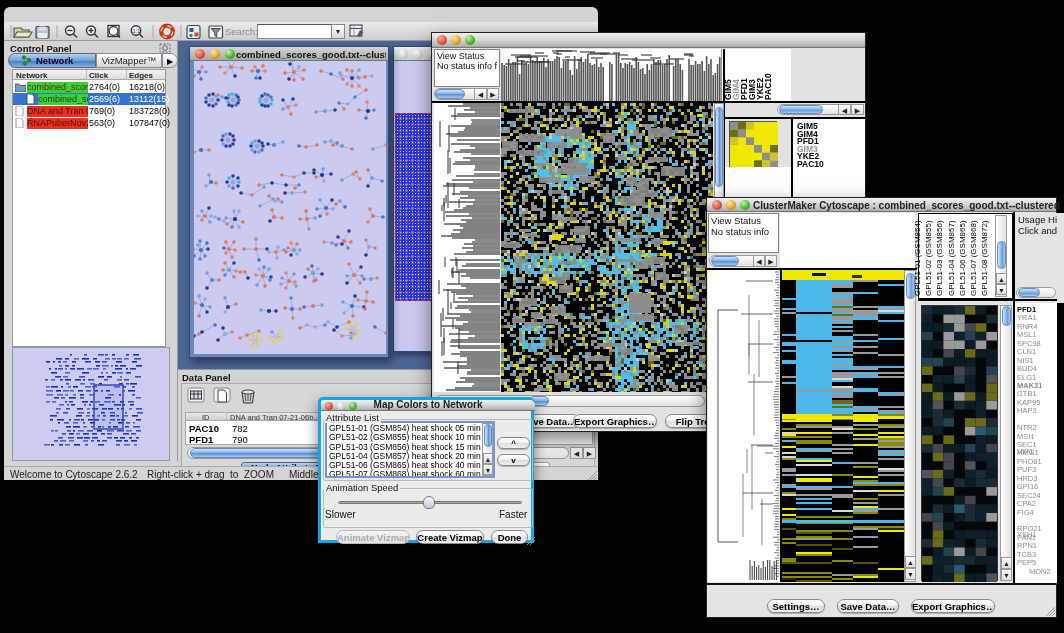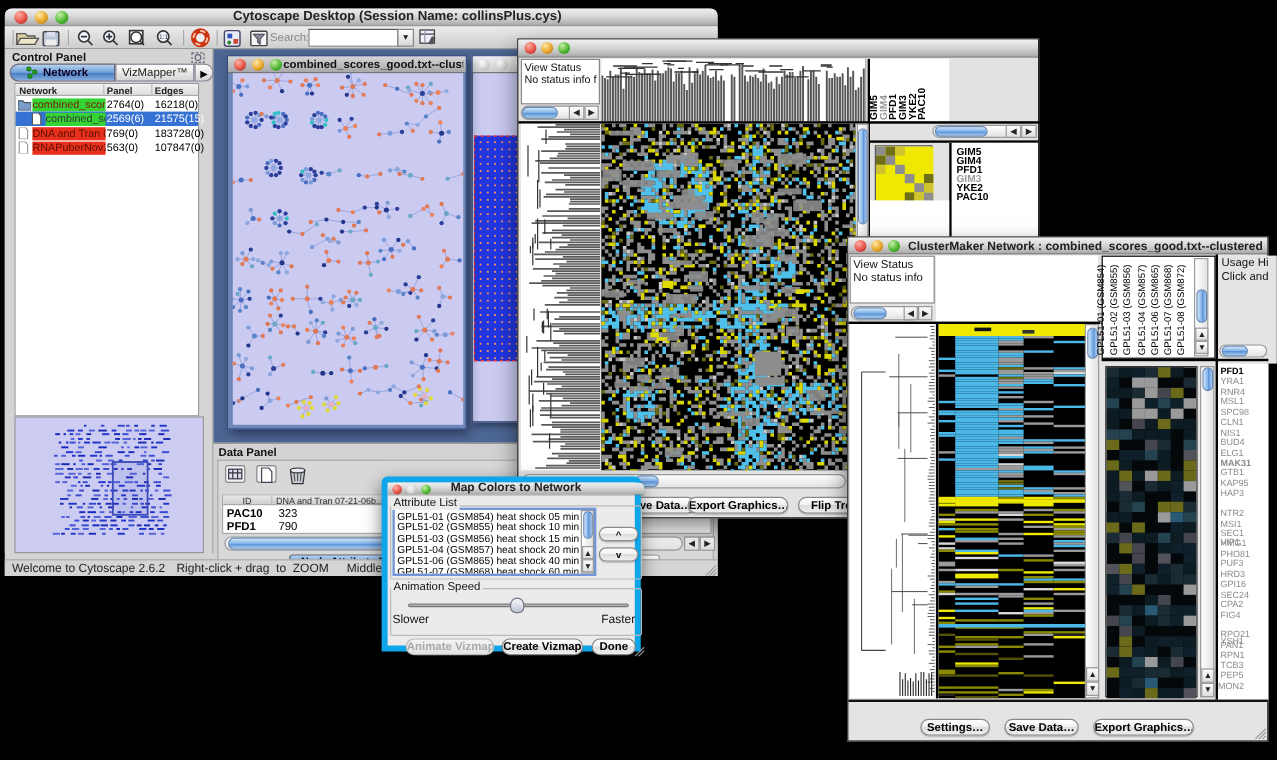--- a/index.html
+++ b/index.html
@@ -14,26 +14,20 @@
 .sbtrack{position:absolute;background:linear-gradient(#fff,#e2e2e2);border:1px solid #9a9a9a;border-radius:8px;}
 .sbthumb{position:absolute;border-radius:7px;background:linear-gradient(#cfe6fb,#7fb0e8 50%,#5a92d8 55%,#a8ccf0);border:1px solid #6a8ab8;}
 .sbtrackv{position:absolute;background:linear-gradient(90deg,#fff,#e2e2e2);border:1px solid #9a9a9a;}
 .sbthumbv{position:absolute;border-radius:7px;background:linear-gradient(90deg,#cfe6fb,#7fb0e8 50%,#5a92d8 55%,#a8ccf0);border:1px solid #6a8ab8;}
 .arrbox{position:absolute;background:linear-gradient(#fdfdfd,#dedede);border:1px solid #9a9a9a;font-size:7px;text-align:center;color:#222;}
 .panelw{position:absolute;background:#fff;border:1px solid #888;white-space:nowrap;overflow:hidden;}
 .vlabel{position:absolute;transform:rotate(-90deg);transform-origin:left bottom;white-space:nowrap;}
 svg{display:block;}
 </style></head><body>
 <div class="abs" style="left:4px;top:7px;width:594px;height:473px;background:#d4d4d4;border-radius:6px 6px 0 0;">
-    <div class="abs tbar" style="left:0;top:0;width:594px;height:15px;border-radius:6px 6px 0 0;">
-      <span class="tl r" style="left:8px;top:2px;"></span>
-      <span class="tl y" style="left:25px;top:2px;"></span>
-      <span class="tl g" style="left:42px;top:2px;"></span>
-      <div class="ttl" style="top:1px;font-size:11px;padding-left:60px;">Cytoscape Desktop (Session Name: collinsPlus.cys)</div>
-    </div>
     <div class="abs" style="left:0;top:15px;width:594px;height:19px;background:linear-gradient(#ebebeb,#cecece);border-bottom:1px solid #9a9a9a;">
       <svg class="abs" style="left:6px;top:1px;" width="230" height="17" viewBox="0 0 230 17">
 <line x1="1" y1="2" x2="1" y2="15" stroke="#aaa"></line>
 <path d="M4 5h7l2 2h6v7h-15z" fill="#d8cfa0" stroke="#555" stroke-width="1.2"></path>
         <path d="M4 14l3-5h15l-3 5z" fill="#efe8c8" stroke="#555" stroke-width="1.2"></path>
 <rect x="26" y="3.5" width="13" height="11.5" rx="1" fill="#b8c4d8" stroke="#444" stroke-width="1.2"></rect>
         <rect x="29" y="3.5" width="7" height="4" fill="#dde"></rect>
         <rect x="28" y="10" width="9" height="5" fill="#eee"></rect>
 <line x1="47" y1="2" x2="47" y2="15" stroke="#aaa"></line>
 <g stroke="#333" stroke-width="1.4" fill="#eef4ff">
@@ -94,40 +88,40 @@
             <circle cx="4" cy="8.5" r="1.6"></circle>
           </g>
           <path d="M3 2.5L8 5 4 8.5" fill="none" stroke="#292" stroke-width="1"></path>
         </svg>
         <div class="abs" style="left:88px;top:0;width:66px;height:15px;background:linear-gradient(#fdfdfd,#d5d5d5);border:1px solid #889;font-size:9.5px;text-align:center;line-height:14px;color:#222;">VizMapper™</div>
         <div class="abs" style="left:154px;top:0;width:16px;height:15px;background:linear-gradient(#fdfdfd,#d5d5d5);border:1px solid #889;border-radius:0 8px 8px 0;font-size:8px;text-align:center;line-height:15px;">▶</div>
       </div>
       <div class="abs" style="left:8px;top:28px;width:154px;height:278px;background:#fff;border:1px solid #999;">
         <div class="abs" style="left:0;top:0;width:152px;height:10px;background:linear-gradient(#f2f2f2,#ddd);border-bottom:1px solid #aaa;font-size:8px;font-weight:bold;color:#222;">
           <span class="abs" style="left:3px;top:1px;">Network</span>
-          <span class="abs" style="left:76px;top:1px;">Panel</span>
+          <span class="abs" style="left:76px;top:1px;">Click</span>
           <span class="abs" style="left:116px;top:1px;">Edges</span>
           <span class="abs" style="left:73px;top:0;width:1px;height:10px;background:#bbb;"></span>
           <span class="abs" style="left:113px;top:0;width:1px;height:10px;background:#bbb;"></span>
         </div>
 <div class="abs" style="left:0;top:11px;width:152px;height:12px;font-size:9px;">
  <svg class="abs" style="left:2px;top:1px;" width="11" height="10">
             <path d="M0 2h4l1.5 1.5H11V10H0z" fill="#7a9cc8" stroke="#456"></path>
           </svg>
  <span class="abs" style="left:14px;top:1px;width:61px;height:11px;background:#35d435;color:#7a1500;overflow:hidden;white-space:nowrap;">combined_scores_</span>
  <span class="abs" style="left:76px;top:1px;">2764(0)</span>
           <span class="abs" style="left:116px;top:1px;">16218(0)</span>
         </div>
 <div class="abs" style="left:0;top:23px;width:152px;height:12px;background:#3572d4;font-size:9px;color:#fff;">
  <svg class="abs" style="left:13px;top:1px;" width="9" height="10">
             <path d="M1 0h5l2 2.5V10H1z" fill="#fff" stroke="#555"></path>
           </svg>
  <span class="abs" style="left:25px;top:1px;width:50px;height:11px;background:#35d435;color:#333;overflow:hidden;white-space:nowrap;">combined_sco</span>
  <span class="abs" style="left:76px;top:1px;">2569(6)</span>
-          <span class="abs" style="left:116px;top:1px;">21575(15)</span>
+          <span class="abs" style="left:116px;top:1px;">13112(15)</span>
         </div>
 <div class="abs" style="left:0;top:35px;width:152px;height:12px;font-size:9px;">
  <svg class="abs" style="left:2px;top:1px;" width="9" height="10">
             <path d="M1 0h5l2 2.5V10H1z" fill="#fff" stroke="#999"></path>
           </svg>
  <span class="abs" style="left:14px;top:1px;width:61px;height:11px;background:#e8301d;color:#5a0f00;overflow:hidden;white-space:nowrap;">DNA and Tran 07</span>
  <span class="abs" style="left:76px;top:1px;">769(0)</span>
           <span class="abs" style="left:116px;top:1px;">183728(0)</span>
         </div>
 <div class="abs" style="left:0;top:47px;width:152px;height:12px;font-size:9px;">
@@ -1173,21 +1167,21 @@
             </g>
           </g>
         </svg>
         <div class="abs" style="left:3px;top:28px;width:408px;height:33px;background:#fff;border:1px solid #aaa;">
           <div class="abs" style="left:0;top:0;width:406px;height:8px;background:linear-gradient(#e8e8e8,#d0d0d0);border-bottom:1px solid #aaa;font-size:7.5px;color:#333;">
             <span class="abs" style="left:16px;top:0;">ID</span>
             <span class="abs" style="left:44px;top:0;">DNA and Tran 07-21-06b...</span>
             <span class="abs" style="left:40px;width:1px;height:8px;background:#bbb;"></span>
           </div>
           <div class="abs" style="left:3px;top:10px;font-size:9.5px;font-weight:bold;">PAC10</div>
-          <div class="abs" style="left:46px;top:10px;font-size:9.5px;">323</div>
+          <div class="abs" style="left:46px;top:10px;font-size:9.5px;">782</div>
           <div class="abs" style="left:3px;top:21px;font-size:9.5px;font-weight:bold;">PFD1</div>
           <div class="abs" style="left:46px;top:21px;font-size:9.5px;">790</div>
         </div>
         <div class="sbtrack" style="left:5px;top:63px;width:382px;height:12px;"></div>
         <div class="sbthumb" style="left:8px;top:64px;width:205px;height:10px;"></div>
         <div class="arrbox" style="left:388px;top:63px;width:13px;height:12px;line-height:12px;">◀</div>
         <div class="arrbox" style="left:401px;top:63px;width:13px;height:12px;line-height:12px;">▶</div>
         <div class="abs" style="left:59px;top:78px;width:112px;height:13px;background:linear-gradient(#b5d2f2,#6f9fd8 50%,#4a7ec4 55%,#86aede);border:1px solid #567;border-radius:3px;font-size:9px;font-weight:bold;text-align:center;color:#012;overflow:hidden;white-space:nowrap;">Node Attribute Brows</div>
         <div class="abs" style="left:172px;top:78px;width:196px;height:13px;background:linear-gradient(#fdfdfd,#d8d8d8);border:1px solid #999;border-radius:3px;font-size:9px;text-align:right;padding-right:3px;color:#222;">Edge Attribute Browser</div>
       </div>
@@ -1645,21 +1639,21 @@
     <div class="aquab" style="left:14px;top:381px;width:56px;height:14px;font-size:9.5px;line-height:13px;">Settings…</div>
     <div class="aquab" style="left:86px;top:381px;width:62px;height:14px;font-size:9.5px;line-height:13px;">Save Data…</div>
     <div class="aquab" style="left:141px;top:381px;width:84px;height:14px;font-size:9.5px;line-height:13px;">Export Graphics…</div>
     <div class="aquab" style="left:233px;top:381px;width:76px;height:14px;font-size:9.5px;line-height:13px;">Flip Tree No</div>
   </div>
 <div class="abs" style="left:706px;top:197px;width:351px;height:421px;background:#e4e4e4;border:1px solid #222;box-shadow:0 8px 18px rgba(0,0,0,.55);">
     <div class="tbar abs" style="left:0;top:0;width:349px;height:14px;">
       <span class="tl r" style="left:5px;top:2px;width:10px;height:10px;"></span>
       <span class="tl y" style="left:19px;top:2px;width:10px;height:10px;"></span>
       <span class="tl g" style="left:33px;top:2px;width:10px;height:10px;"></span>
-      <div class="ttl" style="top:2px;font-size:10px;padding-left:46px;">ClusterMaker Network : combined_scores_good.txt--clustered</div>
+      <div class="ttl" style="top:2px;font-size:10px;padding-left:46px;">ClusterMaker Cytoscape : combined_scores_good.txt--clustered</div>
     </div>
     <div class="panelw" style="left:1px;top:15px;width:71px;height:40px;font-size:9.5px;color:#111;">
       <div style="padding:1px 0 0 2px;">View Status<br>No status info</div>
     </div>
     <div class="sbtrack" style="left:2px;top:57px;width:58px;height:12px;"></div>
     <div class="sbthumb" style="left:4px;top:58px;width:28px;height:10px;"></div>
     <div class="arrbox" style="left:46px;top:57px;width:12px;height:12px;line-height:12px;">◀</div>
     <div class="arrbox" style="left:58px;top:57px;width:12px;height:12px;line-height:12px;">▶</div>
     <div class="abs" style="left:73px;top:15px;width:135px;height:55px;background:#fff;"></div>
     <div class="abs" style="left:0;top:70px;width:210px;height:2px;background:#000;"></div>
@@ -2365,35 +2359,35 @@
       <div class="abs" style="left:2px;top:179px;font-size:7.5px;color:#8a8a8a;font-weight:normal;">GPI16</div>
       <div class="abs" style="left:2px;top:188px;font-size:7.5px;color:#8a8a8a;font-weight:normal;">SEC24</div>
       <div class="abs" style="left:2px;top:196px;font-size:7.5px;color:#8a8a8a;font-weight:normal;">CPA2</div>
       <div class="abs" style="left:2px;top:205px;font-size:7.5px;color:#8a8a8a;font-weight:normal;">FIG4</div>
       <div class="abs" style="left:2px;top:227px;font-size:7.5px;color:#8a8a8a;font-weight:normal;">YSH1</div>
       <div class="abs" style="left:2px;top:221px;font-size:7.5px;color:#8a8a8a;font-weight:normal;">RPO21</div>
       <div class="abs" style="left:2px;top:230px;font-size:7.5px;color:#8a8a8a;font-weight:normal;">PAN1</div>
       <div class="abs" style="left:2px;top:238px;font-size:7.5px;color:#8a8a8a;font-weight:normal;">RPN1</div>
       <div class="abs" style="left:2px;top:247px;font-size:7.5px;color:#8a8a8a;font-weight:normal;">TCB3</div>
       <div class="abs" style="left:2px;top:255px;font-size:7.5px;color:#8a8a8a;font-weight:normal;">PEP5</div>
-      <div class="abs" style="left:0;top:264px;font-size:7.5px;color:#8a8a8a;font-weight:normal;">MON2</div>
+      <div class="abs" style="left:14px;top:264px;font-size:7.5px;color:#8a8a8a;font-weight:normal;">MON2</div>
     </div>
     <div class="abs" style="left:0;top:385px;width:349px;height:2px;background:#111;"></div>
     <div class="aquab" style="left:60px;top:401px;width:58px;height:14px;font-size:9.5px;line-height:13px;">Settings…</div>
     <div class="aquab" style="left:130px;top:401px;width:62px;height:14px;font-size:9.5px;line-height:13px;">Save Data…</div>
     <div class="aquab" style="left:204px;top:401px;width:84px;height:14px;font-size:9.5px;line-height:13px;">Export Graphics…</div>
     <svg class="abs" style="left:339px;top:409px;" width="9" height="9">
       <g stroke="#999">
         <line x1="0" y1="9" x2="9" y2="0"></line>
         <line x1="3" y1="9" x2="9" y2="3"></line>
         <line x1="6" y1="9" x2="9" y2="6"></line>
       </g>
     </svg>
   </div>
-<div class="abs" style="left:318px;top:397px;width:216px;height:146px;background:#ebebeb;border:5px solid #0ea5e9;border-radius:5px 5px 0 0;box-shadow:0 6px 14px rgba(0,0,0,.5);padding-left:24px;">
+<div class="abs" style="left:318px;top:397px;width:216px;height:146px;background:#ebebeb;border:3px solid #0ea5e9;border-radius:5px 5px 0 0;box-shadow:0 6px 14px rgba(0,0,0,.5);padding-left:24px;">
     <div class="tbar abs" style="left:0;top:0;width:214px;height:11px;border-radius:5px 5px 0 0;">
       <span class="tl r" style="left:4px;top:1.5px;width:8px;height:8px;"></span>
       <span class="tl gr" style="left:16px;top:1.5px;width:8px;height:8px;"></span>
       <span class="tl g" style="left:28px;top:1.5px;width:8px;height:8px;"></span>
       <div class="ttl" style="top:-1px;font-size:10px;">Map Colors to Network</div>
     </div>
     <div class="abs" style="left:3px;top:12px;font-size:9.5px;color:#111;background:#ebebeb;z-index:3;padding:0 2px;">Attribute List</div>
     <div class="abs" style="left:2px;top:19px;width:210px;height:62px;border:1px solid #bbb;border-radius:2px;"></div>
     <div class="abs" style="left:4px;top:21px;width:170px;height:57px;background:#fff;border:2px solid #7296d8;font-size:8.5px;color:#000;overflow:hidden;line-height:9.3px;padding:1px 0 0 2px;white-space:nowrap;">GPL51-01 (GSM854) heat shock 05 min<br>GPL51-02 (GSM855) heat shock 10 min<br>GPL51-03 (GSM856) heat shock 15 min<br>GPL51-04 (GSM857) heat shock 20 min<br>GPL51-06 (GSM865) heat shock 40 min<br>GPL51-07 (GSM868) heat shock 60 min</div>
     <div class="sbtrackv" style="left:161px;top:23px;width:11px;height:53px;"></div>

